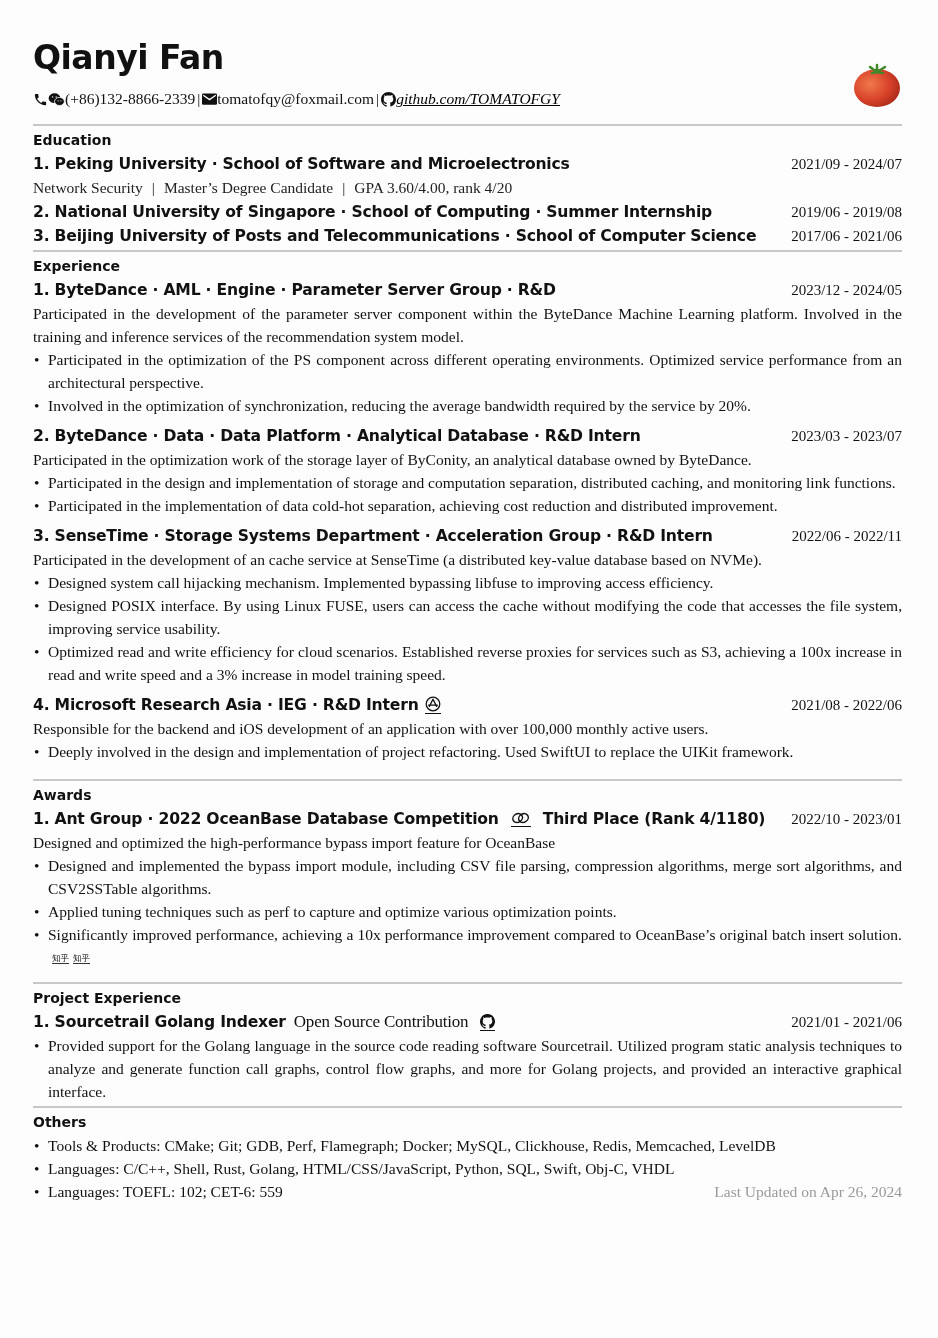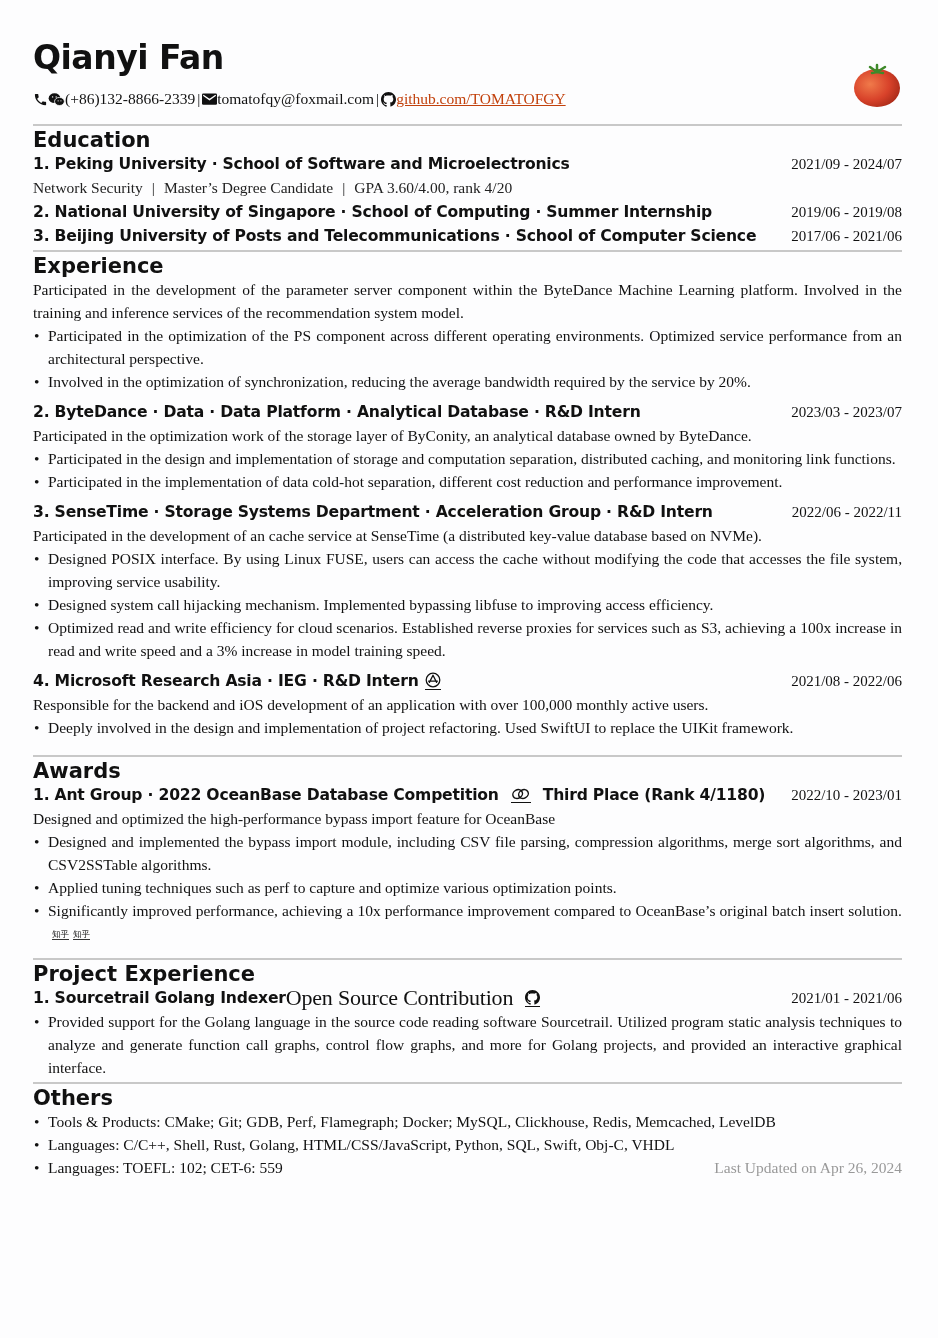--- a/index.html
+++ b/index.html
@@ -8,35 +8,35 @@
     font-family: "Liberation Serif", "DejaVu Serif", serif;
     position: relative; overflow: hidden;
   }
   .page { position: absolute; left: 33px; top: 38px; width: 869px; }
   .name {
     font-family: "DejaVu Sans", sans-serif; font-weight: bold; font-size: 33px;
     letter-spacing: -0.5px; line-height: 40px; margin: 0; color: #111;
   }
   .contact { font-size: 15.5px; line-height: 22px; margin-top: 10px; display: flex; align-items: center; }
   .contact .sep { margin: 0 2px; }
-  .contact a { color: #c2410c; text-decoration: underline; }
+  .contact a { color: #000000; text-decoration: underline; font-style: italic; }
   .ico { display: inline-block; vertical-align: middle; }
   .avatar { position: absolute; right: 0; top: 22px; width: 50px; height: 50px; }
   .rule { height: 2px; background: #c8c8c8; margin: 0; }
   .section { margin-top: 0; }
   .sec-title {
-    font-family: "DejaVu Sans", sans-serif; font-weight: bold; font-size: 21px;
+    font-family: "DejaVu Sans", sans-serif; font-weight: bold; font-size: 14px;
     line-height: 24px; margin: 2px 0 0 0; color: #111;
   }
   .row { display: flex; justify-content: space-between; align-items: center; }
   .heading {
     font-family: "DejaVu Sans", sans-serif; font-weight: bold; font-size: 15.6px;
     line-height: 24px; letter-spacing: -0.2px; color: #111; display: flex; align-items: center;
   }
-  .heading .plain { font-family: "Liberation Serif", serif; font-weight: normal; font-size: 22px; }
+  .heading .plain { font-family: "Liberation Serif", serif; font-weight: normal; font-size: 17px; margin-left: 8px; }
   .date { font-size: 15px; line-height: 24px; white-space: nowrap; }
   .detail { font-size: 15.5px; line-height: 24px; color: #222; }
   .detail .bar { margin: 0 9px; }
   .para { font-size: 15.5px; line-height: 23px; text-align: justify; }
   ul { margin: 0; padding: 0; list-style: none; }
   li { position: relative; padding-left: 15px; font-size: 15.5px; line-height: 23px; text-align: justify; }
   li::before { content: "•"; position: absolute; left: 1px; top: 0; }
   .entry { margin-bottom: 7px; }
   .u-icon { display: inline-flex; align-items: center; border-bottom: 1.5px solid #111; margin-left: 6px; padding-bottom: 1px; }
   .zhihu { font-family: "DejaVu Sans", sans-serif; font-size: 8.5px; border-bottom: 1.5px solid #333; margin-left: 4px; vertical-align: 2px; }
@@ -105,48 +105,52 @@
       <span class="heading">3. Beijing University of Posts and Telecommunications · School of Computer Science</span>
       <span class="date">2017/06 - 2021/06</span>
     </div>
   </section>
 
   <div class="rule" style="margin-top:2px;"></div>
   <section class="section">
     <h2 class="sec-title">Experience</h2>
 
     <div class="entry">
+      <div class="row">
+          <span class="heading">1. ByteDance · AML · Engine · Parameter Server Group · R&amp;D</span>
+          <span class="date">2023/12 - 2024/05</span>
+        </div>
       <div class="para">Participated in the development of the parameter server component within the ByteDance Machine Learning platform. Involved in the training and inference services of the recommendation system model.</div>
       <ul>
         <li>Participated in the optimization of the PS component across different operating environments. Optimized service performance from an architectural perspective.</li>
         <li>Involved in the optimization of synchronization, reducing the average bandwidth required by the service by 20%.</li>
       </ul>
     </div>
 
     <div class="entry">
       <div class="row">
           <span class="heading">2. ByteDance · Data · Data Platform · Analytical Database · R&amp;D Intern</span>
           <span class="date">2023/03 - 2023/07</span>
         </div>
       <div class="para">Participated in the optimization work of the storage layer of ByConity, an analytical database owned by ByteDance.</div>
       <ul>
         <li>Participated in the design and implementation of storage and computation separation, distributed caching, and monitoring link functions.</li>
-        <li>Participated in the implementation of data cold-hot separation, different cost reduction and performance improvement.</li>
+        <li>Participated in the implementation of data cold-hot separation, achieving cost reduction and distributed improvement.</li>
       </ul>
     </div>
 
     <div class="entry">
       <div class="row">
           <span class="heading">3. SenseTime · Storage Systems Department · Acceleration Group · R&amp;D Intern</span>
           <span class="date">2022/06 - 2022/11</span>
         </div>
       <div class="para">Participated in the development of an cache service at SenseTime (a distributed key-value database based on NVMe).</div>
       <ul>
+        <li>Designed system call hijacking mechanism. Implemented bypassing libfuse to improving access efficiency.</li>
         <li>Designed POSIX interface. By using Linux FUSE, users can access the cache without modifying the code that accesses the file system, improving service usability.</li>
-        <li>Designed system call hijacking mechanism. Implemented bypassing libfuse to improving access efficiency.</li>
         <li>Optimized read and write efficiency for cloud scenarios. Established reverse proxies for services such as S3, achieving a 100x increase in read and write speed and a 3% increase in model training speed.</li>
       </ul>
     </div>
 
     <div class="entry" style="margin-bottom:16px;">
       <div class="row">
         <span class="heading">
           <span>4. Microsoft Research Asia · IEG · R&amp;D Intern</span>
           <span class="u-icon">
             <svg width="16" height="16" viewBox="0 0 20 20">

